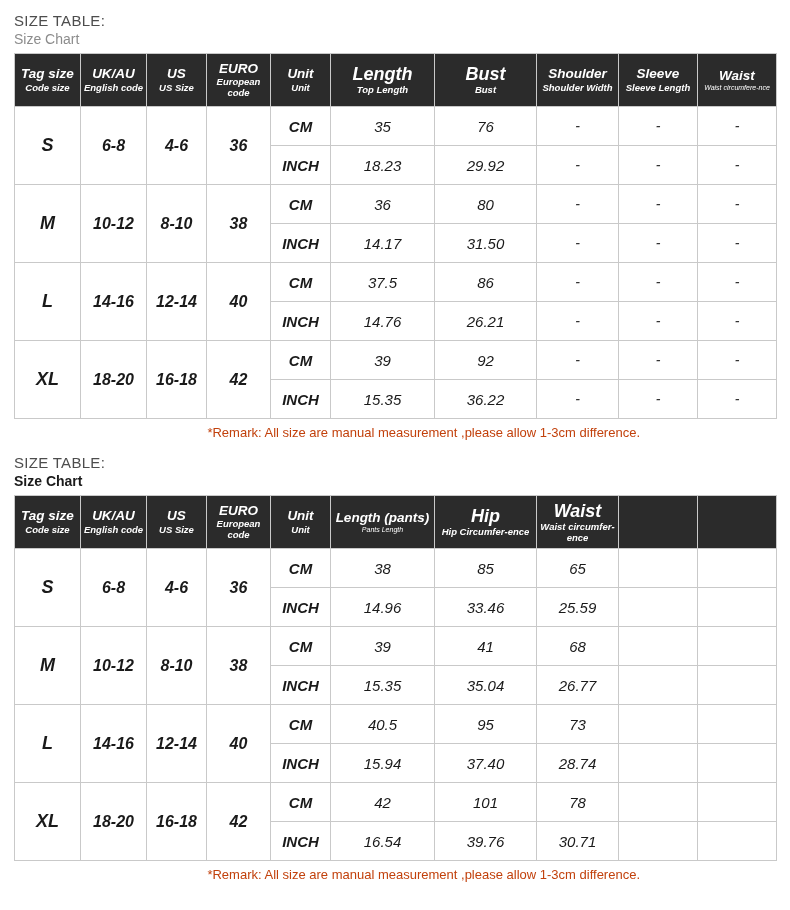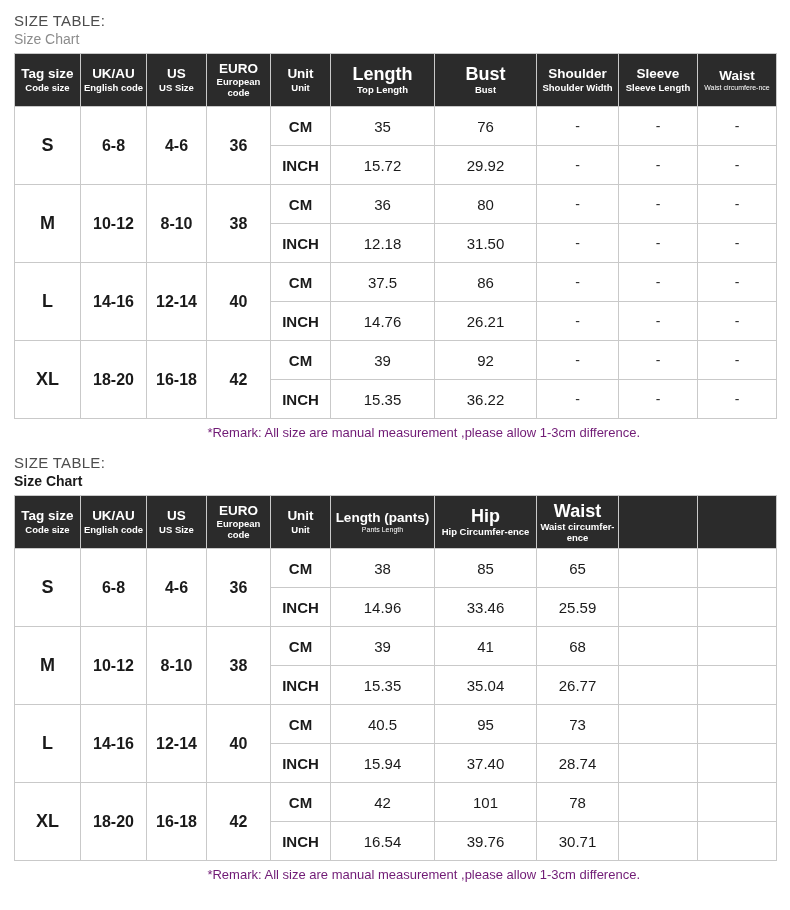--- a/index.html
+++ b/index.html
@@ -36,20 +36,21 @@
     font-weight: normal;
   }
   .block-sub.dark {
     color: #1a1a1a;
     font-weight: bold;
   }
   table.size-table {
     border-collapse: collapse;
     width: 762px;
     table-layout: fixed;
+    font-style: italic;
   }
   table.size-table td, table.size-table th {
     border: 1px solid #c9c9c9;
     text-align: center;
     vertical-align: middle;
     padding: 0;
   }
   
   thead th {
     background: #2b2b2b;
@@ -103,21 +104,21 @@
   td.dash {
     font-size: 14px;
     color: #333;
   }
   td.empty {
     font-size: 14px;
   }
   .remark {
     text-align: right;
     font-size: 13px;
-    color: #701a75;
+    color: #c2410c;
     margin: 6px 4px 14px 0;
   }
   .remark.last {
     margin-bottom: 0;
   }
 </style>
 </head>
 <body>
 
 <div class="page">
@@ -192,42 +193,42 @@
           <td class="code" rowspan="2">36</td>
           <td class="unit">CM</td>
           <td class="val">35</td>
           <td class="val">76</td>
           <td class="dash">-</td>
           <td class="dash">-</td>
           <td class="dash">-</td>
         </tr>
         <tr>
           <td class="unit">INCH</td>
-          <td class="val">15.72</td>
+          <td class="val">18.23</td>
           <td class="val">29.92</td>
           <td class="dash">-</td>
           <td class="dash">-</td>
           <td class="dash">-</td>
         </tr>
 
         <tr>
           <td class="sz" rowspan="2">M</td>
           <td class="code" rowspan="2">10-12</td>
           <td class="code" rowspan="2">8-10</td>
           <td class="code" rowspan="2">38</td>
           <td class="unit">CM</td>
           <td class="val">36</td>
           <td class="val">80</td>
           <td class="dash">-</td>
           <td class="dash">-</td>
           <td class="dash">-</td>
         </tr>
         <tr>
           <td class="unit">INCH</td>
-          <td class="val">12.18</td>
+          <td class="val">14.17</td>
           <td class="val">31.50</td>
           <td class="dash">-</td>
           <td class="dash">-</td>
           <td class="dash">-</td>
         </tr>
 
         <tr>
           <td class="sz" rowspan="2">L</td>
           <td class="code" rowspan="2">14-16</td>
           <td class="code" rowspan="2">12-14</td>

